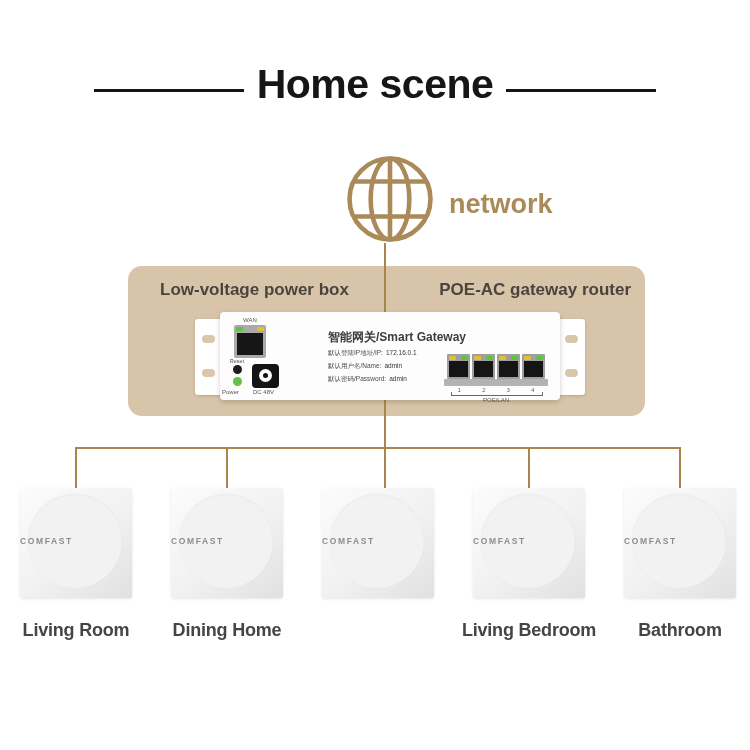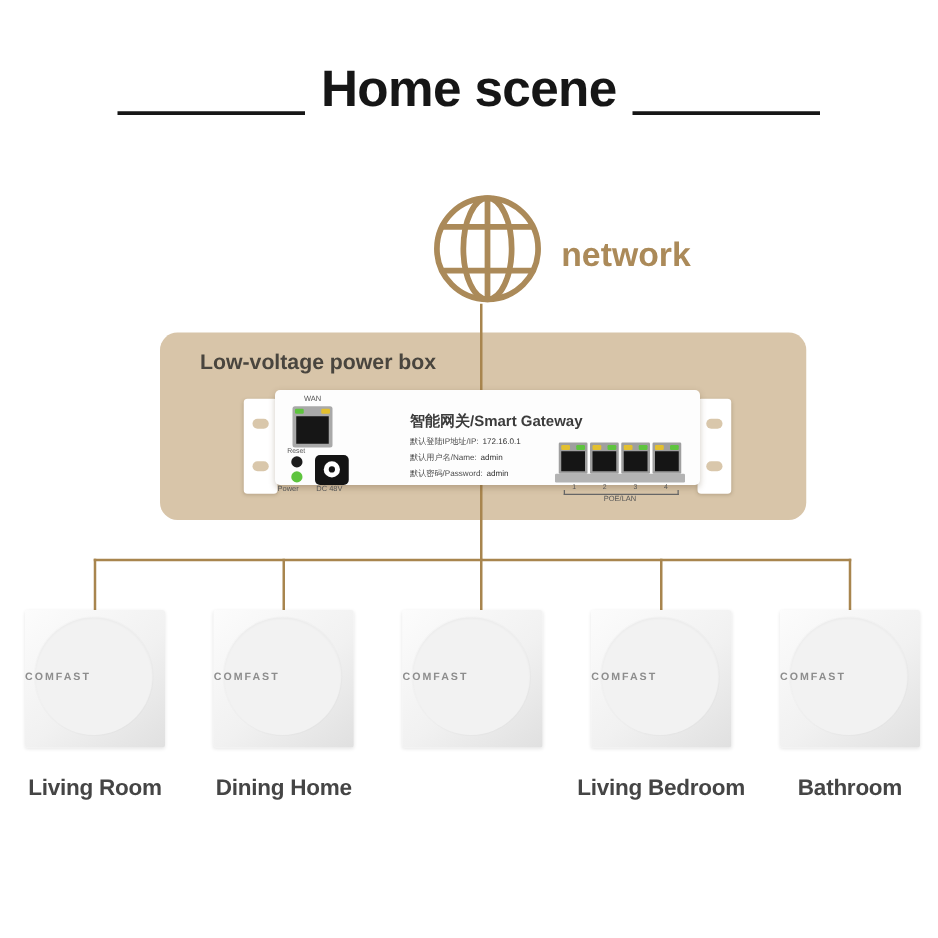--- a/index.html
+++ b/index.html
@@ -5,41 +5,41 @@
   html,body { margin:0; padding:0; background:#fff; }
   .canvas {
     position:relative; width:750px; height:750px; background:#ffffff;
     font-family:"Liberation Sans", sans-serif; overflow:hidden;
   }
   
   .hline { position:absolute; top:89px; height:3px; background:var(--title); }
   .hline.left  { left:94px;  width:150px; }
   .hline.right { left:506px; width:150px; }
   .page-title {
-    position:absolute; left:0; right:0; top:48px; text-align:center;
+    position:absolute; left:0; right:0; top:61px; text-align:center;
     font-size:41px; font-weight:bold; color:var(--title); letter-spacing:-0.5px;
   }
   
   .globe { position:absolute; left:344px; top:153px; width:92px; height:92px; color:var(--accent); }
   .network-label { position:absolute; left:449px; top:189px; font-size:27px; font-weight:bold; color:var(--accent); }
   
   .main-vline { position:absolute; left:384px; top:243px; width:2px; height:205px; background:var(--line); z-index:2; }
   
   .gateway-box { position:absolute; left:128px; top:266px; width:517px; height:150px;
                  background:var(--box_bg); border-radius:14px; z-index:1; }
   .box-label { position:absolute; top:14px; font-size:17px; font-weight:bold; color:var(--label); }
   .box-label.left  { left:32px;text-align:center; }
   .box-label.right { right:14px; }
   
   .ear { position:absolute; top:319px; width:27px; height:76px; background:#ffffff; border-radius:3px;
          z-index:3; box-shadow:0 1px 3px rgba(90,70,40,.25); }
   .ear.left { left:195px; } .ear.right { left:558px; }
   .ear .hole { position:absolute; left:7px; width:13px; height:8px; background:#d9c7ab; border-radius:4px; }
   .ear .hole.h1 { top:16px; } .ear .hole.h2 { top:50px; }
-  .panel { position:absolute; left:220px; top:312px; width:340px; height:76px; background:#fdfdfd;
+  .panel { position:absolute; left:220px; top:312px; width:340px; height:88px; background:#fdfdfd;
            border-radius:4px; z-index:4; box-shadow:0 2px 5px rgba(90,70,40,.28); }
   .wan-label { position:absolute; left:14px; top:5px; width:32px; text-align:center; font-size:6px; color:#555; }
   .wan-port { position:absolute; left:14px; top:13px; width:32px; height:33px; background:#a9a9a9; border-radius:2px; }
   .wan-port .inner { position:absolute; left:3px; top:8px; right:3px; bottom:3px; background:#161616; }
   .led { position:absolute; top:2px; width:7px; height:4px; border-radius:1px; }
   .led.green  { background:var(--led_green); }
   .led.yellow { background:var(--led_yellow); }
   .led.l { left:2px; } .led.r { right:2px; }
   .reset-label { position:absolute; left:6px; top:46px; width:22px; text-align:center; font-size:5.5px; color:#555; }
   .reset-btn { position:absolute; left:13px; top:53px; width:9px; height:9px; border-radius:50%; background:#1c1c1c; }
@@ -99,20 +99,21 @@
       <line x1="10.5" y1="31" x2="89.5" y2="31"></line>
       <line x1="10.5" y1="69" x2="89.5" y2="69"></line>
     </g>
   </svg>
   <div class="network-label">network</div>
 
   <div class="main-vline"></div>
 
   <div class="gateway-box">
     <div class="box-label left">Low-voltage power box</div>
+    <div class="box-label right">POE-AC gateway router</div>
   </div>
 
   <div class="ear left">
     <div class="hole h1"></div>
     <div class="hole h2"></div>
   </div>
   <div class="ear right">
     <div class="hole h1"></div>
     <div class="hole h2"></div>
   </div>

